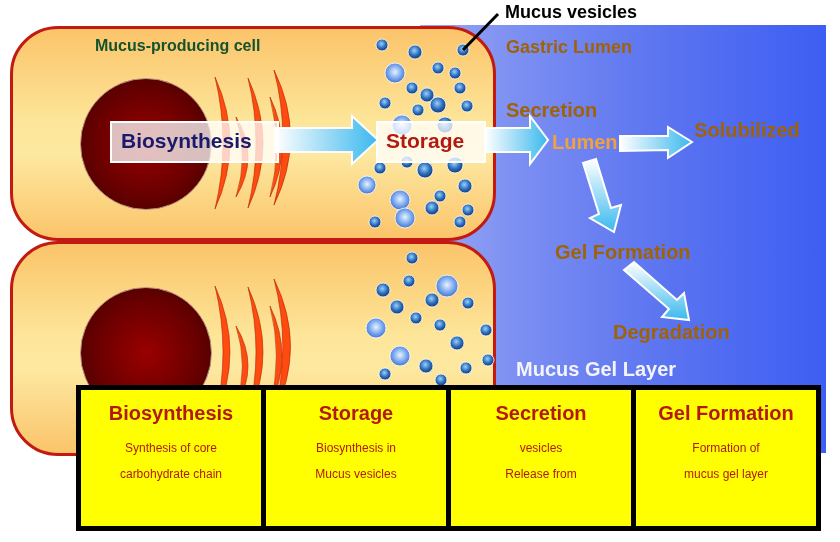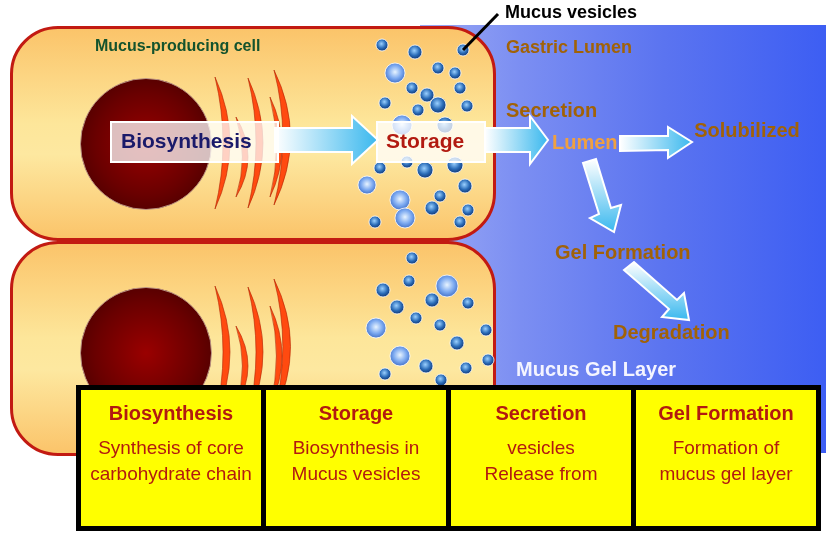--- a/index.html
+++ b/index.html
@@ -10,21 +10,21 @@
   .cell1 { left:10px; top:26px; width:486px; height:215px; }
   .cell2 { left:10px; top:241px; width:486px; height:215px; }
   .nucleus { width:130px; height:130px; border-radius:50%; background:radial-gradient(circle at 50% 50%,#9a0000 0%,#6a0000 55%,#3a0000 100%); border:1px solid #b89080; }
   .lbl { font-weight:bold; white-space:nowrap; }
   .yellowtxt { color:#a16207; }
   .box { background:rgba(255,255,255,0.75); border:2px solid #ffffff; }
   .table { left:76px; top:385px; width:745px; height:146px; border:5px solid #000; background:#000; display:flex; box-sizing:border-box; }
   .tcell { background:#ffff00; flex:1; margin-right:5px; text-align:center; color:#b21a10; }
   .tcell:last-child { margin-right:0; }
   .tcell h3 { margin:12px 0 10px 0; font-size:20px; font-weight:bold; }
-  .tcell p { margin:0; font-size:19px; line-height:26px; }
+  .tcell p { margin:0; font-size:12px; line-height:26px; }
 </style>
 </head>
 <body>
 
 <div class="abs lumen"></div>
 
 <div class="abs cell cell1"></div>
 <div class="abs cell cell2"></div>
 
 <div class="abs nucleus" style="left:80px;top:78px;"></div>

